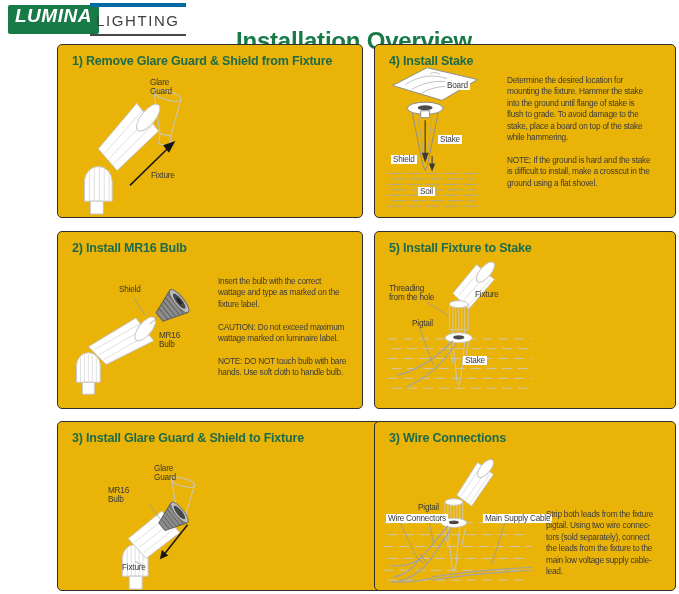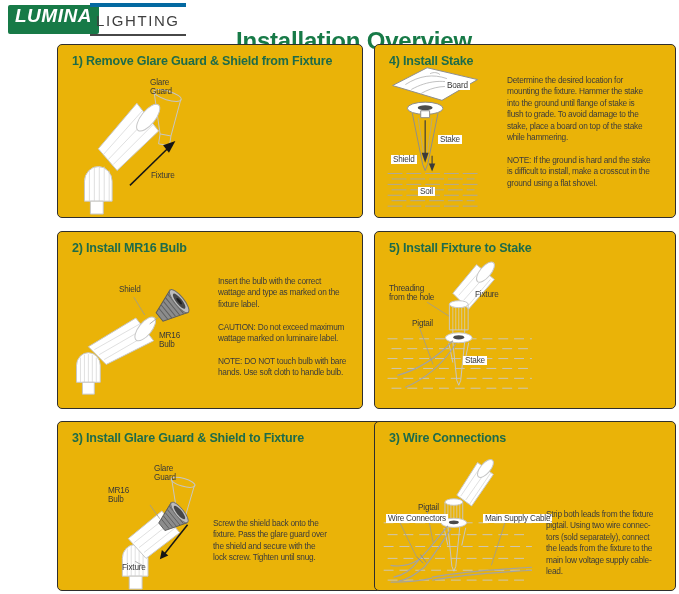--- a/index.html
+++ b/index.html
@@ -173,24 +173,20 @@
       <path class="ld" d="M68,84 L78,98 M62,146 L53,141"></path>
 
       <line class="arrow" x1="106" y1="104" x2="83" y2="133"></line>
       <polygon fill="#151515" points="78,139 86.5,135 80,129.5"></polygon>
     </svg>
     <div class="fig-label" style="left:96px;top:42px">Glare
 Guard</div>
     <div class="fig-label" style="left:50px;top:64px">MR16
 Bulb</div>
     <div class="fig-label" style="left:64px;top:141px">Fixture</div>
-    <div class="body-text" style="left:155px;top:96px;right:8px">Screw the shield back onto the
-fixture. Pass the glare guard over
-the shield and secure with the
-lock screw. Tighten until snug.</div>
   </div>
 
   <div class="panel p4">
     <div class="panel-title">4) Install Stake</div>
     <svg class="fig" viewBox="0 0 302 174">
 
       <path class="gyf" d="M17,41 L52,23 L103,35 L67,56 Z"></path>
       <path class="gyh" d="M30,40 C44,31 58,29 72,34 M36,45 C52,36 70,34 86,41 M46,49 C58,42 72,40 84,44 M55,29 c4,-2 8,-1 10,1"></path>
 
       <ellipse class="gyf" cx="50" cy="64" rx="18" ry="6.2"></ellipse>

